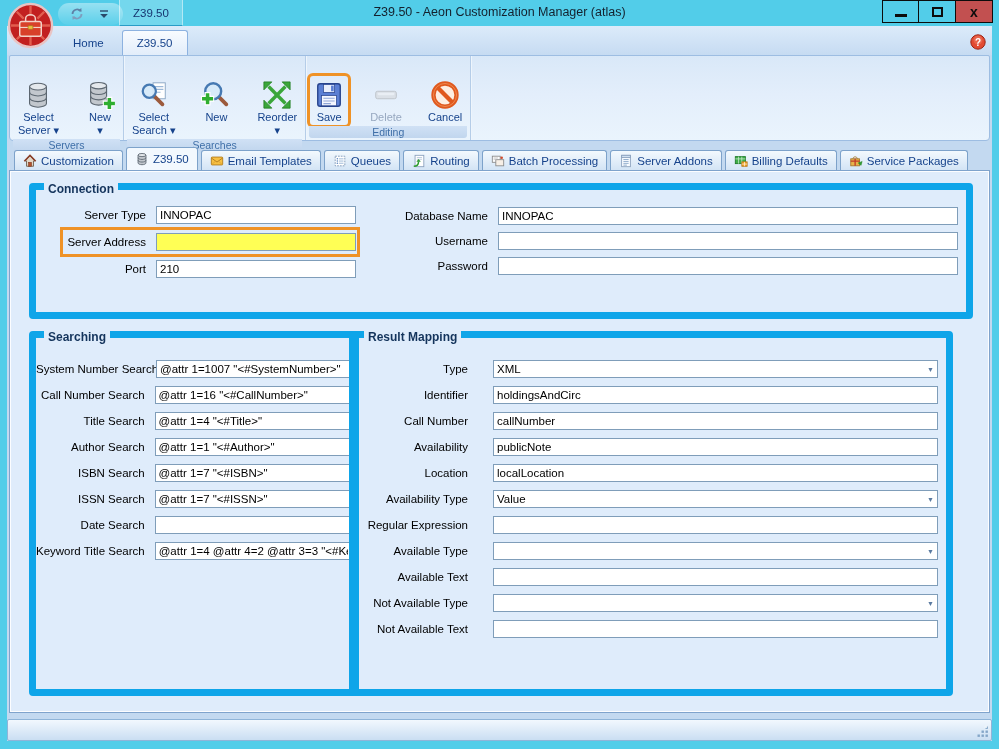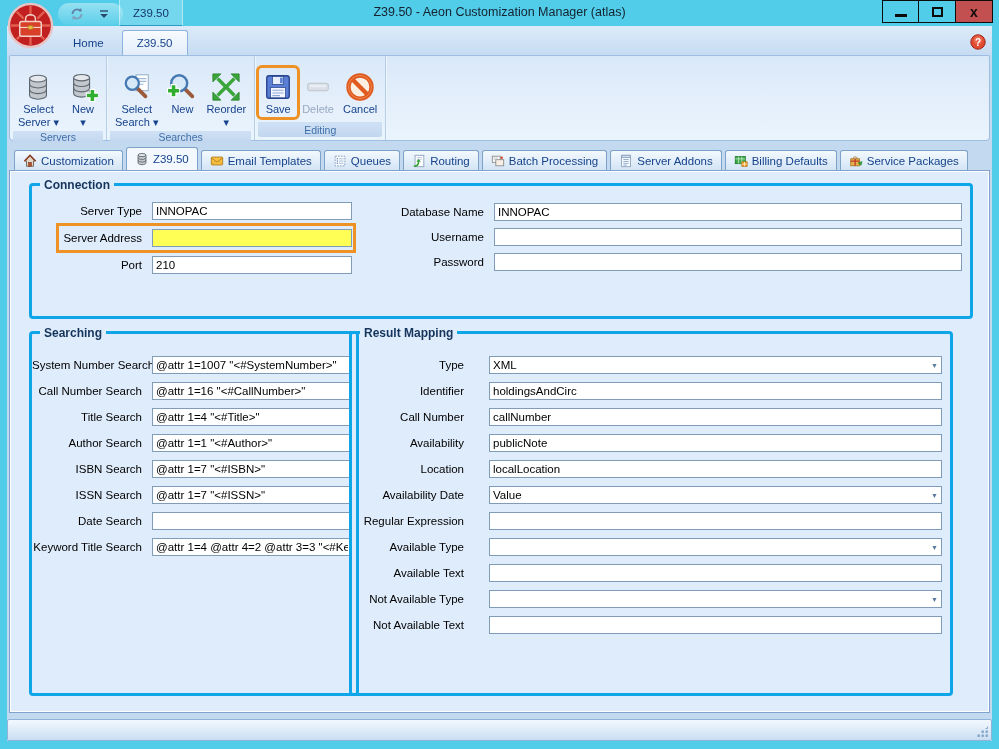--- a/index.html
+++ b/index.html
@@ -28,39 +28,39 @@
 .ribbon-tabrow{position:absolute;left:0;top:0;width:100%;height:29px;background:linear-gradient(#dcebfa,#c6dbf2);
  display:flex;align-items:flex-end;padding-left:52px;gap:4px}
 .rtab{height:25px;display:flex;align-items:center;justify-content:center;color:#15428b;padding:0 14px}
 .rtab.sel{background:linear-gradient(#f8fbff,#e2edfa);border:1px solid #8db2e0;border-bottom:none;border-radius:3px 3px 0 0}
 .help-btn{position:absolute;right:6px;top:8px;width:16px;height:16px}
 
 .ribbon{position:absolute;left:2px;top:29px;width:981px;height:86px;border:1px solid #9dbde2;border-radius:2px 2px 4px 4px;
  background:linear-gradient(#d9e8f8,#e3eefb 45%,#eaf4fd);display:flex}
 .rgroup{display:flex;flex-direction:column;border-right:1px solid #b5cde8;box-shadow:1px 0 0 #eef5fc}
 .rgroup-filler{flex:1}
-.rbtns{flex:1;display:flex;align-items:flex-start;padding:12px 4px 0;gap:1px}
+.rbtns{flex:1;display:flex;align-items:flex-start;padding:20px 4px 0;gap:18px}
 .rbtn{display:flex;flex-direction:column;align-items:center;padding:2px 4px 1px;border-radius:3px;color:#15428b;
  font-size:11px;line-height:1.2;text-align:center;min-width:38px}
 .rbtn .icon.big{height:33px;display:flex;align-items:center;justify-content:center}
 .rbtn.disabled{color:#97a8c0}
 .rbtn.disabled .icon{opacity:.5;filter:grayscale(1)}
 .rbtn.annotated{outline:3px solid #ef9226}
 .rglabel{height:15px;margin:1px 3px 3px;background:linear-gradient(#d0e1f5,#c1d6ee);border-radius:0 0 3px 3px;
  color:#3f6fa8;font-size:10.5px;display:flex;align-items:center;justify-content:center;padding:0 10px}
 
 .tabstrip{position:absolute;left:2px;top:122px;height:22px;display:flex;align-items:flex-end;gap:3px;padding-left:5px;z-index:6}
 .ptab{display:flex;align-items:center;gap:4px;height:20px;padding:0 8px;background:linear-gradient(#f3f9fe,#d3e4f5);
  border:1px solid #7da2ca;border-bottom:none;border-radius:3px 3px 0 0;color:#15428b;white-space:nowrap}
 .ptab.sel{height:23px;background:#f2f8fe;z-index:7}
 .ptab .icon{display:flex}
 
 .content{position:absolute;left:2px;top:144px;width:981px;height:543px;background:#dfecfb;border:1px solid #7fa3cc;
  box-shadow:inset 0 0 0 1px #fcfdff}
-.gbox{position:absolute;border:3px solid #0ea5e9;border-radius:4px}
+.gbox{position:absolute;border:7px solid #0ea5e9;border-radius:4px}
 .gbox .legend{position:absolute;top:-8px;left:8px;background:#dfecfb;padding:0 4px;font-weight:bold;font-size:12px;color:#14345c}
 #gbox-connection{left:19px;top:12px;width:944px;height:136px}
 #gbox-searching{left:19px;top:160px;width:330px;height:365px}
 #gbox-result{left:339px;top:160px;width:604px;height:365px}
 .conn-cols{display:flex;padding-top:16px}
 .conn-left{width:340px}
 .conn-left .frow{margin-bottom:9px}
 .conn-left .flabel{width:115px}
 .conn-left .finput{width:200px;margin-left:5px}
 .conn-left .annot{right:16px}
@@ -499,21 +499,21 @@
                 <span class="fvalue">publicNote</span>
               </div>
             </div>
             <div class="frow">
               <label class="flabel"><span class="ltext">Location</span></label>
               <div class="finput">
                 <span class="fvalue">localLocation</span>
               </div>
             </div>
             <div class="frow">
-              <label class="flabel"><span class="ltext">Availability Date</span></label>
+              <label class="flabel"><span class="ltext">Availability Type</span></label>
               <div class="finput combo">
                 <span class="fvalue">Value</span>
                 <span class="ddarrow">▼</span>
               </div>
             </div>
             <div class="frow">
               <label class="flabel"><span class="ltext">Regular Expression</span></label>
               <div class="finput">
                 <span class="fvalue"></span>
               </div>

